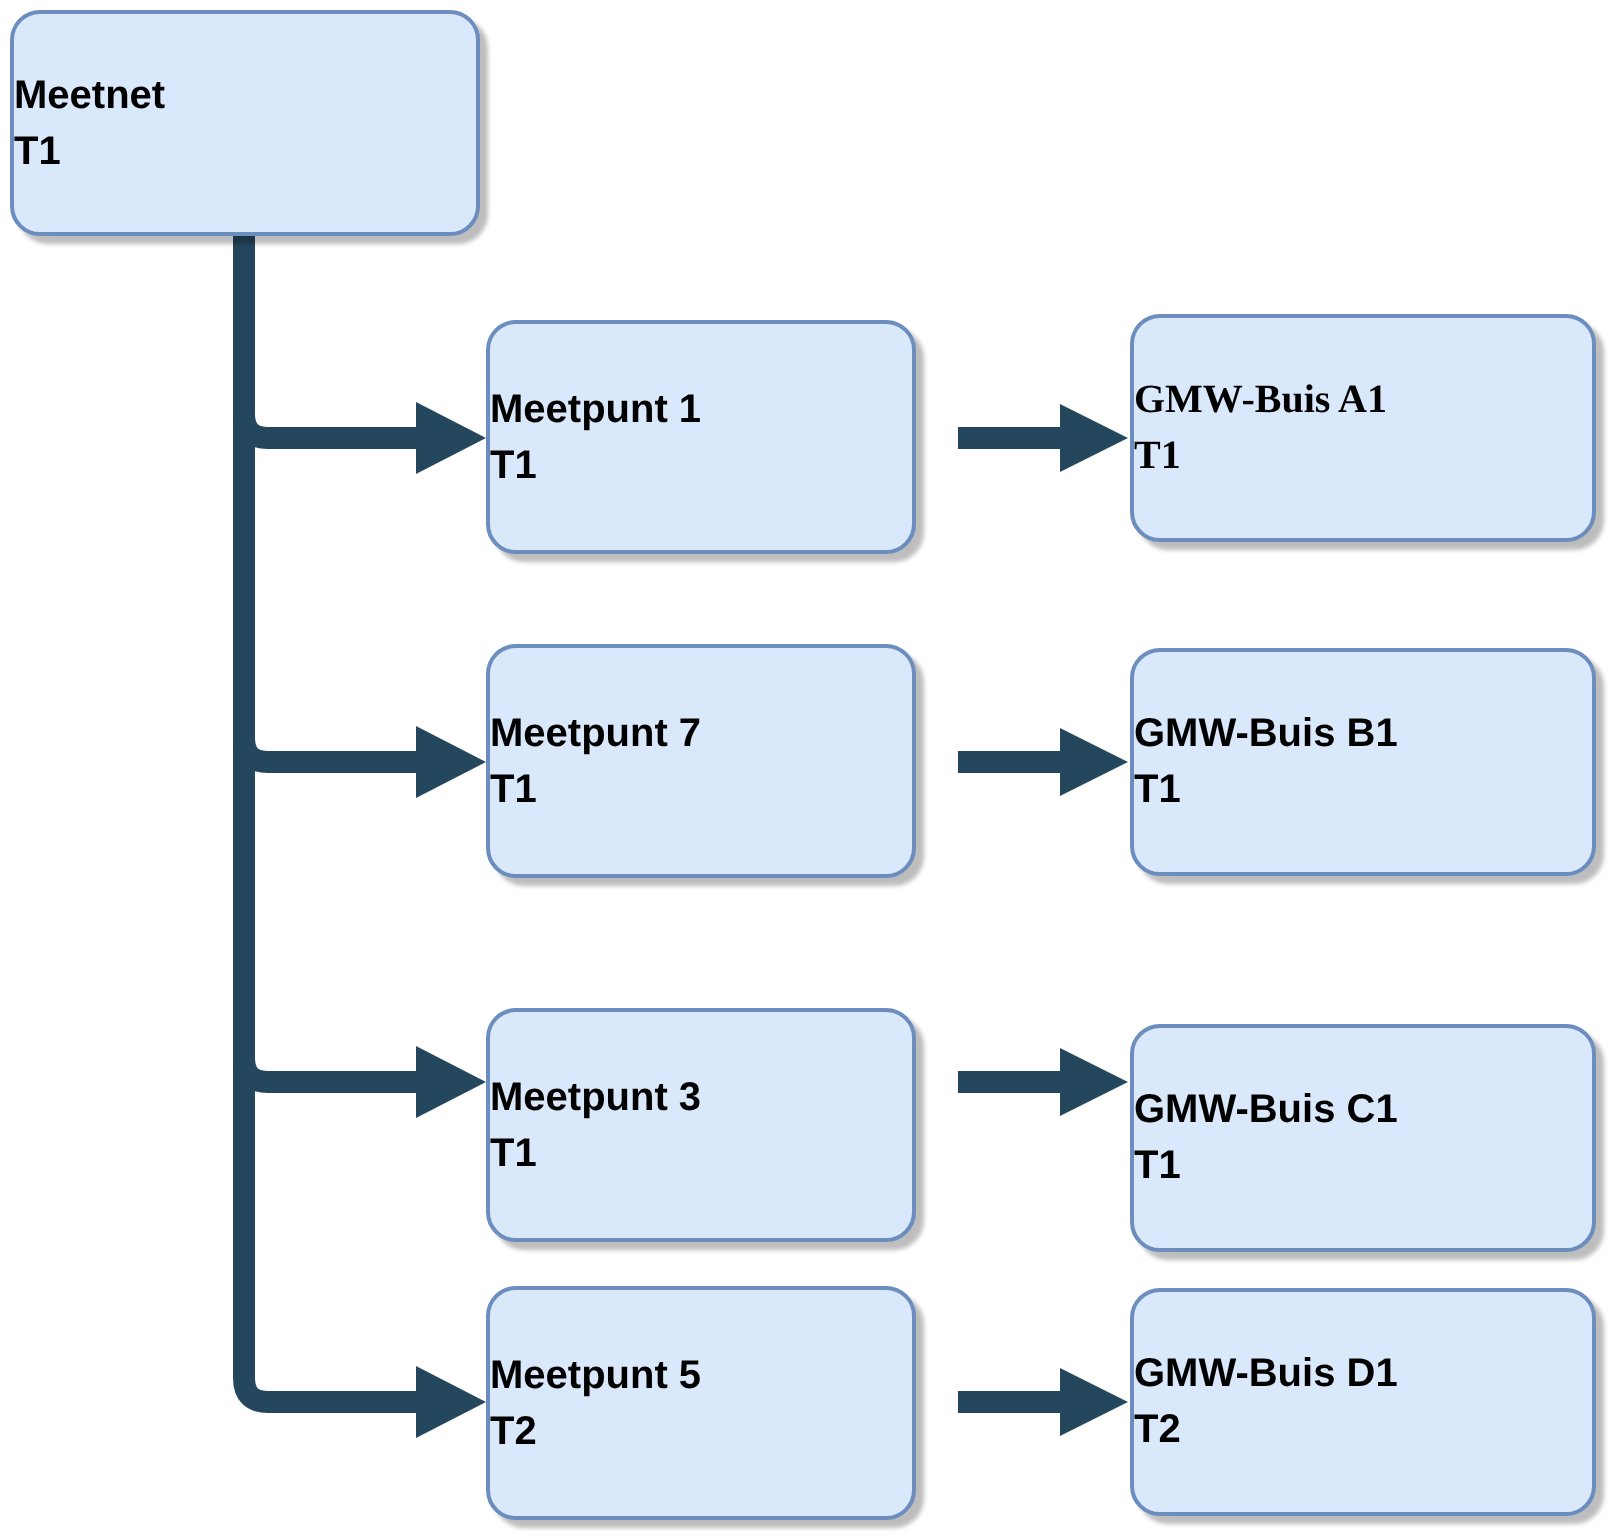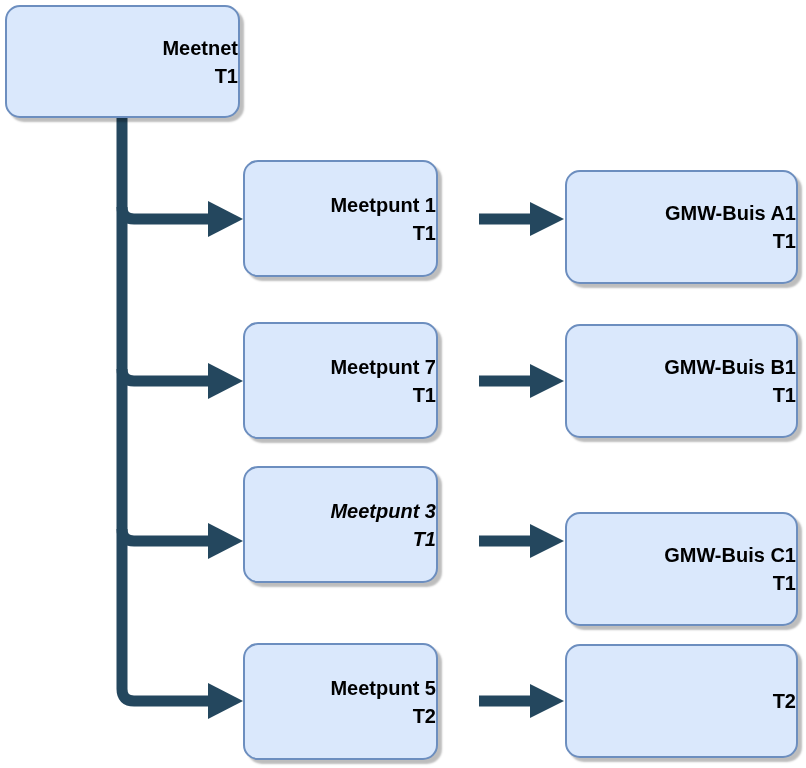--- a/index.html
+++ b/index.html
@@ -35,36 +35,36 @@
     stroke: none;
   }
   .node {
     position: absolute;
     background: var(--node-fill, #dae8fc);
     border: 2px solid var(--node-border, #6c8ebf);
     border-radius: 15px;
     box-shadow: 4px 4px 2px var(--shadow, rgba(0,0,0,0.26));
     display: flex;
     flex-direction: column;
-    align-items: flex-end;
+    align-items: flex-start;
     justify-content: center;
     text-align: center;
     color: var(--text, #000);
     font-size: 20px;
     font-weight: bold;
     line-height: 1.4;
   }
   .root    { left: 5px;   top: 5px;   width: 235px; height: 113px; }
-  .col-mp  { left: 243px; width: 195px; height: 117px; }
+  .col-mp  { left: 243px; width: 215px; height: 117px; }
   .col-gmw { left: 565px; width: 233px; height: 114px; }
   .r1-mp  { top: 160px; }
   .r2-mp  { top: 322px; }
-  .r3-mp  { top: 466px; font-style: italic; }
+  .r3-mp  { top: 504px; }
   .r4-mp  { top: 643px; }
-  .r1-gmw { top: 170px; }
+  .r1-gmw { top: 157px; font-family: Liberation Serif, serif; }
   .r2-gmw { top: 324px; }
   .r3-gmw { top: 512px; }
   .r4-gmw { top: 644px; }
 </style>
 </head>
 <body>
 
 <div class="canvas">
 
   <svg class="connectors" viewBox="0 0 806 768" xmlns="http://www.w3.org/2000/svg">
@@ -118,16 +118,17 @@
   </div>
   <div class="node col-gmw r2-gmw">
     <div>GMW-Buis B1</div>
     <div>T1</div>
   </div>
   <div class="node col-gmw r3-gmw">
     <div>GMW-Buis C1</div>
     <div>T1</div>
   </div>
   <div class="node col-gmw r4-gmw">
+    <div>GMW-Buis D1</div>
     <div>T2</div>
   </div>
 
 </div>
 
 </body></html>

